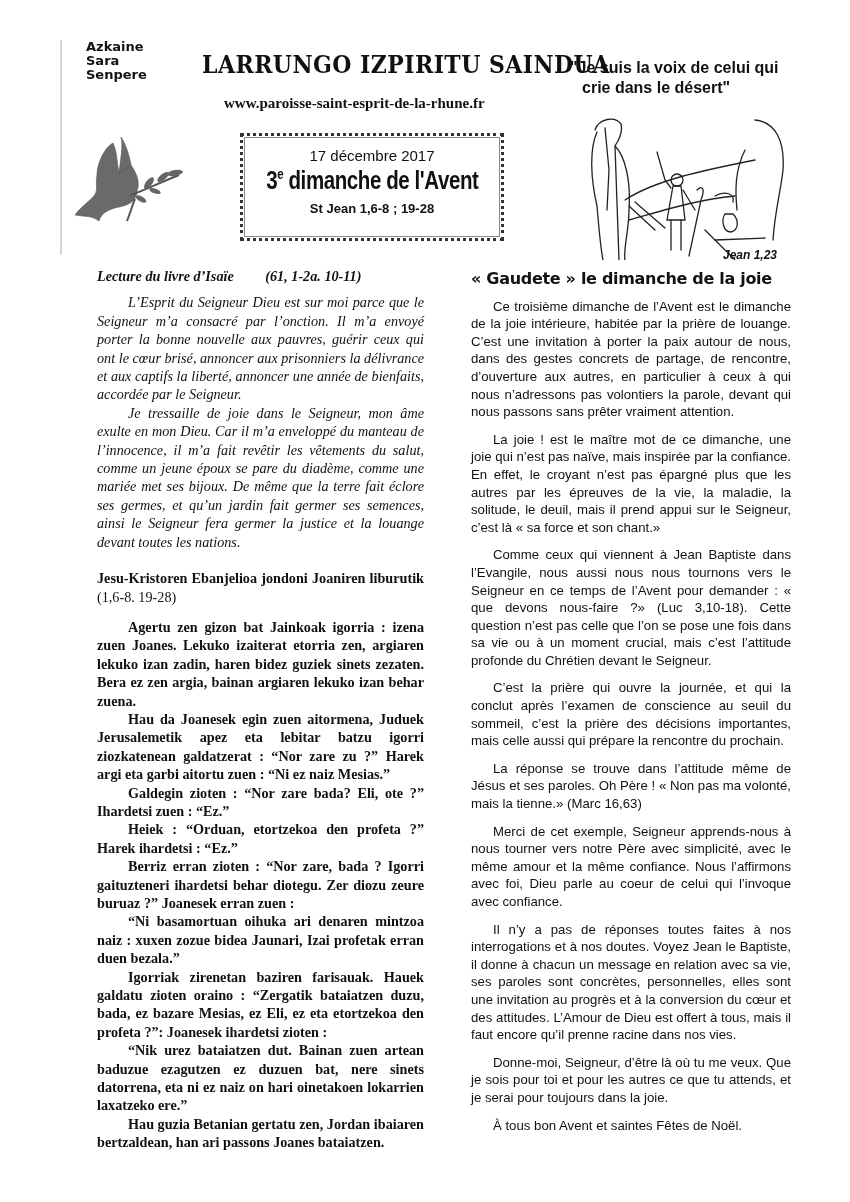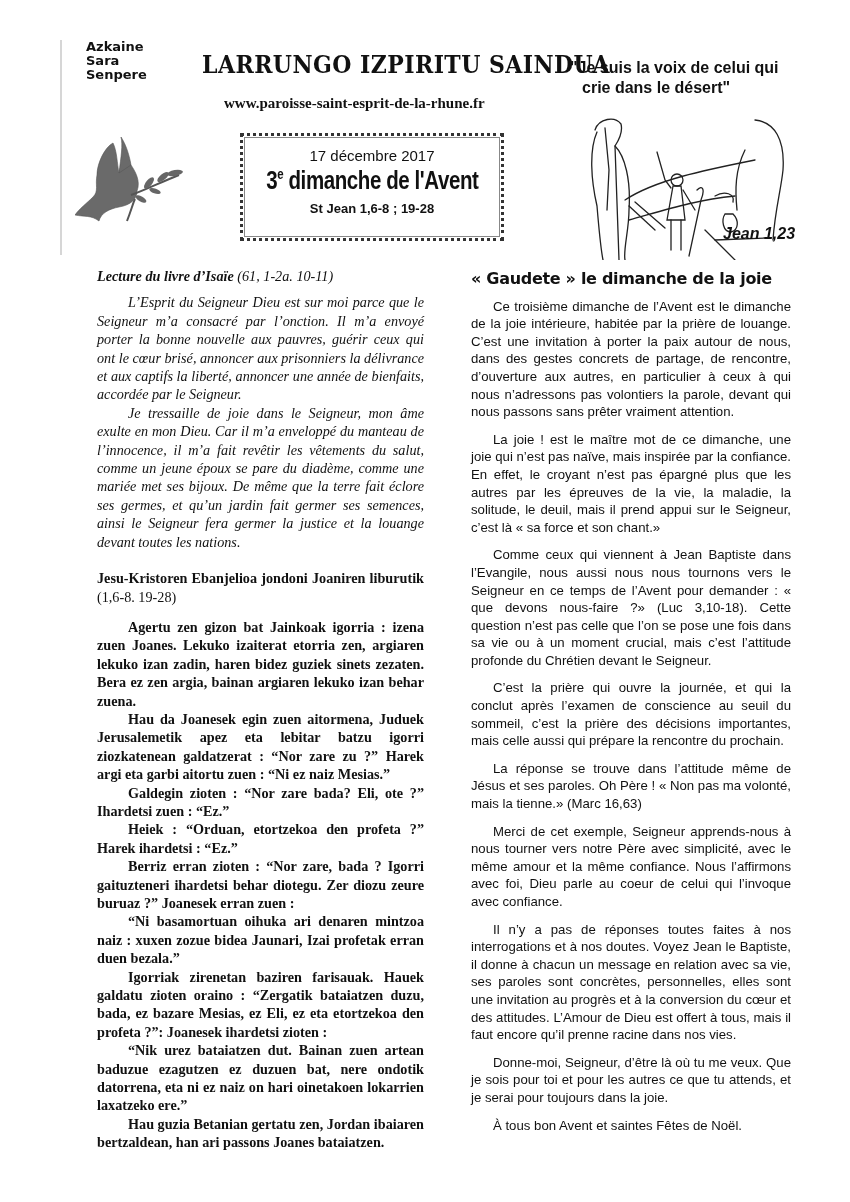--- a/index.html
+++ b/index.html
@@ -19,29 +19,29 @@
 
   .dove { position: absolute; left: 75px; top: 133px; width: 115px; height: 95px; }
 
   .datebox { position: absolute; left: 240px; top: 133px; width: 264px; height: 108px; border: 3px dotted #333; outline: 1px solid #888; outline-offset: -5px; box-sizing: border-box; text-align: center; font-family: "Liberation Sans", sans-serif; }
   .datebox .date { font-weight: normal; font-size: 15px; margin-top: 11px; }
   .datebox .sunday { font-weight: bold; font-size: 25px; margin-top: 2px; transform: scaleX(0.82); letter-spacing: -0.5px; white-space: nowrap; }
   .datebox .sunday sup { font-size: 14px; vertical-align: 10px; }
   .datebox .ref { font-weight: bold; font-size: 13px; margin-top: 6px; }
 
   .illus { position: absolute; left: 585px; top: 110px; width: 210px; height: 150px; }
-  .illus-caption { position: absolute; left: 723px; top: 225px; font-family: "Liberation Sans", sans-serif; font-weight: bold; font-style: italic; font-size: 16px; }
+  .illus-caption { position: absolute; left: 723px; top: 248px; font-family: "Liberation Sans", sans-serif; font-weight: bold; font-style: italic; font-size: 12px; }
 
   
   .lcol { position: absolute; left: 97px; top: 267px; width: 327px; font-family: "Liberation Serif", serif; font-size: 14.2px; line-height: 18.4px; text-align: justify; }
   .lcol p { margin: 0; }
   .lcol .ital { font-style: italic; }
   .lcol .indent { text-indent: 31px; }
   .lcol .rhead { font-style: italic; font-weight: bold; padding-left: 0; }
-  .lcol .rhead .ref { font-weight: normal; }
+  .lcol .rhead .ref { font-weight: bold; margin-left: 28px; }
   .lcol .ghead { font-weight: bold; margin-top: 18px; text-align-last: left; }
   .lcol .ghead .gref { font-weight: normal; }
   .lcol .bold { font-weight: bold; }
   .lcol .gap { height: 12px; }
   .lcol .headgap { height: 8px; }
 
   
   .rcol { position: absolute; left: 471px; top: 270px; width: 320px; font-family: "Liberation Sans", sans-serif; font-size: 13.2px; line-height: 17.6px; text-align: justify; color: #111; }
   .rcol h2 { font-family: "DejaVu Sans", sans-serif; font-weight: bold; font-size: 16px; margin: 0 0 10px 0; letter-spacing: -0.3px; text-align: left; }
   .rcol p { margin: 0 0 10px 0; text-indent: 22px; }
@@ -129,21 +129,21 @@
 
     <p class="ghead"><span>Jesu-Kristoren Ebanjelioa jondoni Joaniren liburutik</span><span class="gref"> (1,6-8. 19-28)</span></p>
     <div class="gap"></div>
     <p class="bold indent">Agertu zen gizon bat Jainkoak igorria : izena zuen Joanes. Lekuko izaiterat etorria zen, argiaren lekuko izan zadin, haren bidez guziek sinets zezaten. Bera ez zen argia, bainan argiaren lekuko izan behar zuena.</p>
     <p class="bold indent">Hau da Joanesek egin zuen aitormena, Juduek Jerusalemetik apez eta lebitar batzu igorri ziozkatenean galdatzerat : “Nor zare zu ?” Harek argi eta garbi aitortu zuen : “Ni ez naiz Mesias.”</p>
     <p class="bold indent">Galdegin zioten : “Nor zare bada? Eli, ote ?” Ihardetsi zuen : “Ez.”</p>
     <p class="bold indent">Heiek : “Orduan, etortzekoa den profeta ?” Harek ihardetsi : “Ez.”</p>
     <p class="bold indent">Berriz erran zioten : “Nor zare, bada ? Igorri gaituzteneri ihardetsi behar diotegu. Zer diozu zeure buruaz ?” Joanesek erran zuen :</p>
     <p class="bold indent">“Ni basamortuan oihuka ari denaren mintzoa naiz : xuxen zozue bidea Jaunari, Izai profetak erran duen bezala.”</p>
     <p class="bold indent">Igorriak zirenetan baziren farisauak. Hauek galdatu zioten oraino : “Zergatik bataiatzen duzu, bada, ez bazare Mesias, ez Eli, ez eta etortzekoa den profeta ?”: Joanesek ihardetsi zioten :</p>
-    <p class="bold indent">“Nik urez bataiatzen dut. Bainan zuen artean baduzue ezagutzen ez duzuen bat, nere ondotik datorrena, eta ni ez naiz on hari oinetakoen lokarrien laxatzeko ere.”</p>
+    <p class="bold indent">“Nik urez bataiatzen dut. Bainan zuen artean baduzue ezagutzen ez duzuen bat, nere sinets datorrena, eta ni ez naiz on hari oinetakoen lokarrien laxatzeko ere.”</p>
     <p class="bold indent">Hau guzia Betanian gertatu zen, Jordan ibaiaren bertzaldean, han ari passons Joanes bataiatzen.</p>
   </div>
 
   <div class="rcol">
     <h2>« Gaudete » le dimanche de la joie</h2>
     <p>Ce troisième dimanche de l’Avent est le dimanche de la joie intérieure, habitée par la prière de louange. C’est une invitation à porter la paix autour de nous, dans des gestes concrets de partage, de rencontre, d’ouverture aux autres, en particulier à ceux à qui nous n’adressons pas volontiers la parole, devant qui nous passons sans prêter vraiment attention.</p>
     <p>La joie ! est le maître mot de ce dimanche, une joie qui n’est pas naïve, mais inspirée par la confiance. En effet, le croyant n’est pas épargné plus que les autres par les épreuves de la vie, la maladie, la solitude, le deuil, mais il prend appui sur le Seigneur, c’est là « sa force et son chant.»</p>
     <p>Comme ceux qui viennent à Jean Baptiste dans l’Evangile, nous aussi nous nous tournons vers le Seigneur en ce temps de l’Avent pour demander : « que devons nous-faire ?» (Luc 3,10-18). Cette question n’est pas celle que l’on se pose une fois dans sa vie ou à un moment crucial, mais c’est l’attitude profonde du Chrétien devant le Seigneur.</p>
     <p>C’est la prière qui ouvre la journée, et qui la conclut après l’examen de conscience au seuil du sommeil, c’est la prière des décisions importantes, mais celle aussi qui prépare la rencontre du prochain.</p>
     <p>La réponse se trouve dans l’attitude même de Jésus et ses paroles. Oh Père ! « Non pas ma volonté, mais la tienne.» (Marc 16,63)</p>

